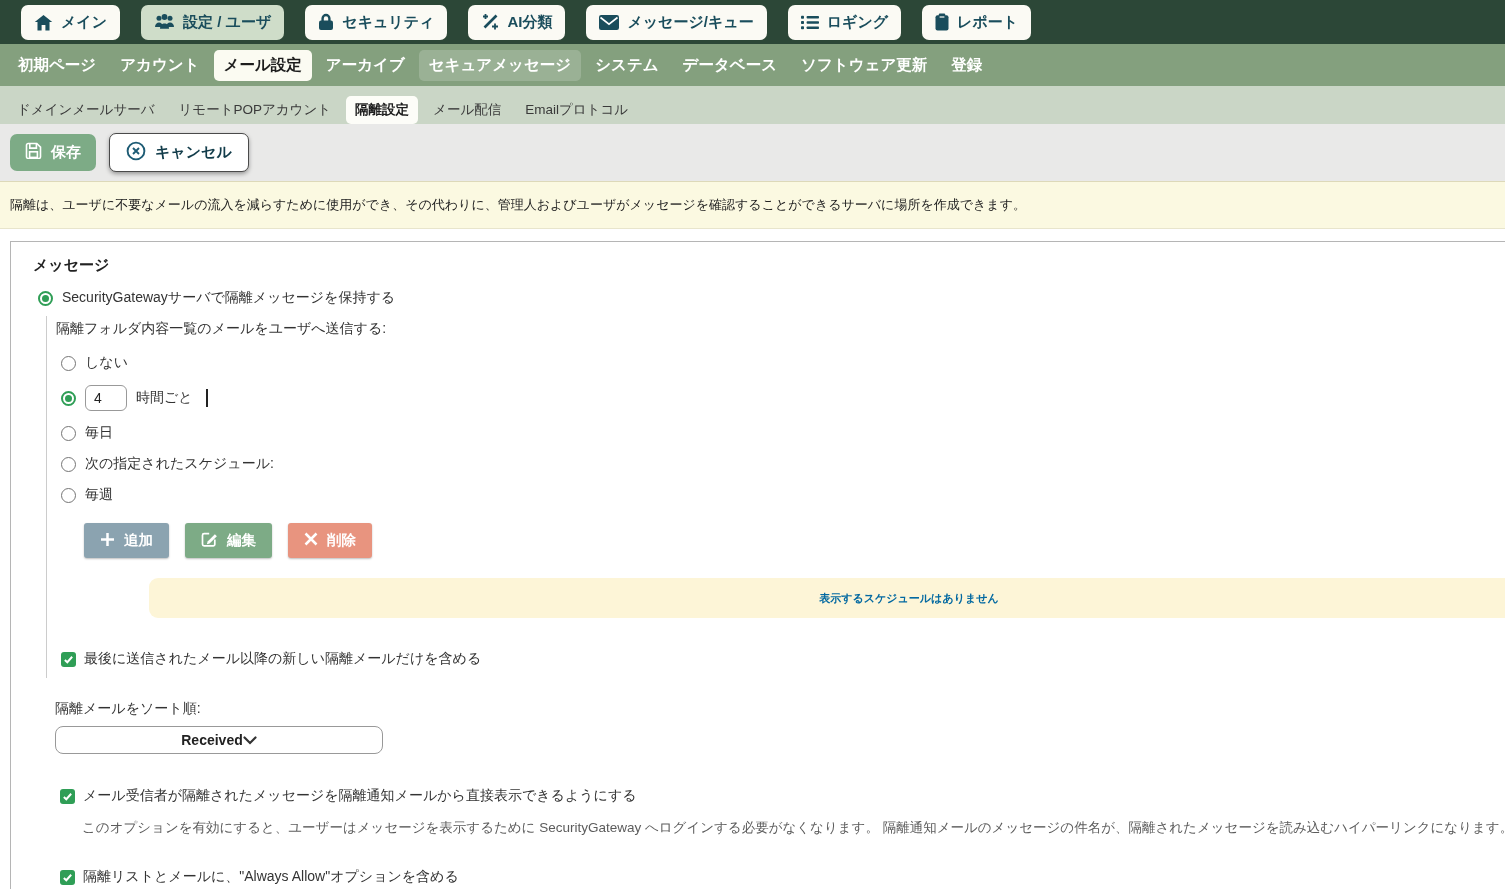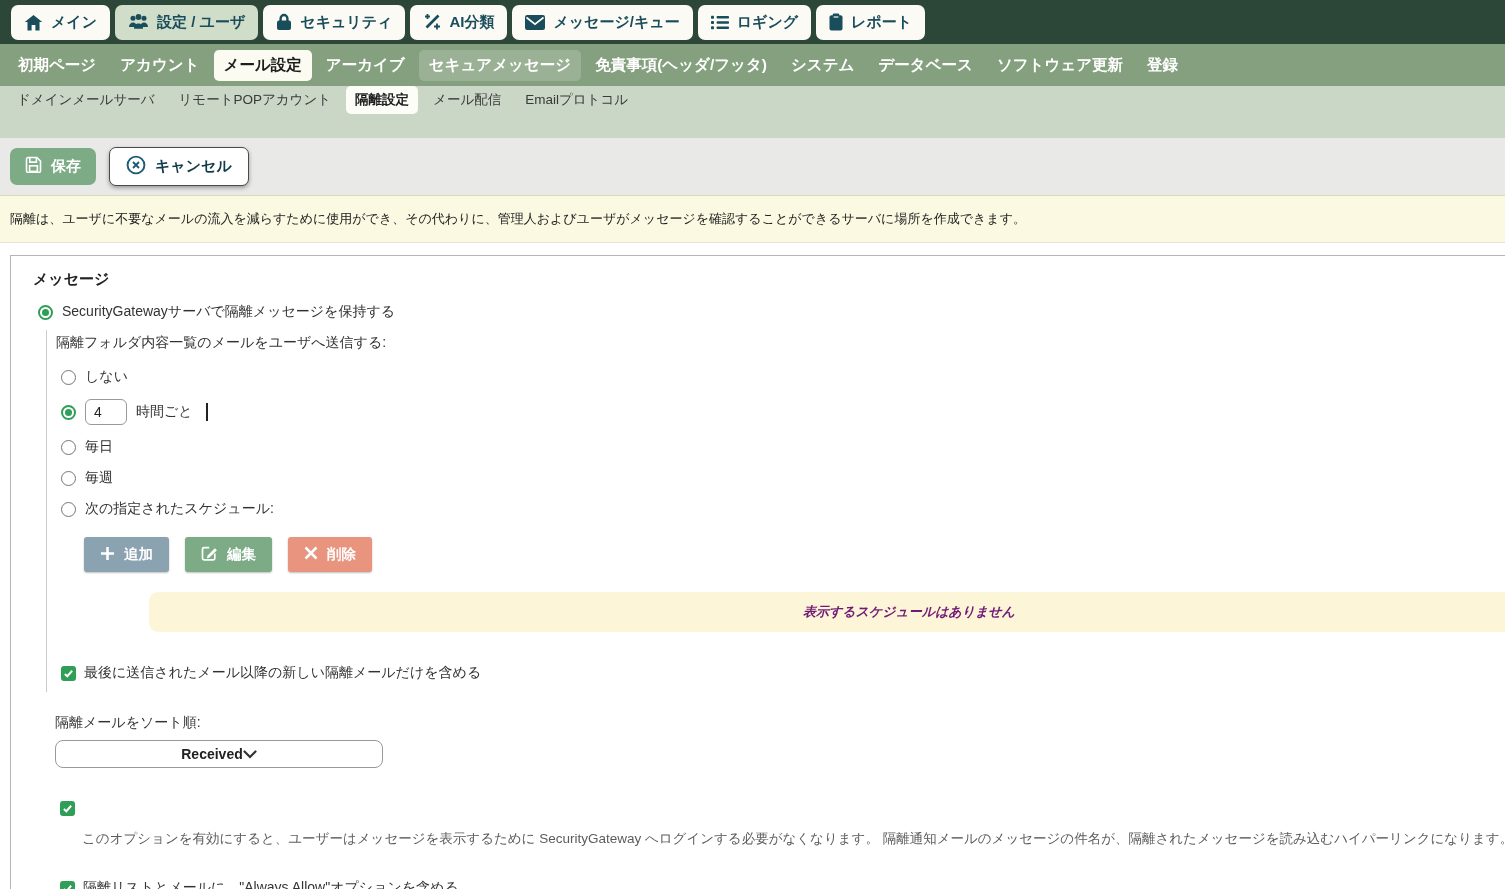--- a/index.html
+++ b/index.html
@@ -1,32 +1,32 @@
 <!DOCTYPE html>
 <html lang="ja"><head>
 <meta charset="utf-8">
 <style>
   * { box-sizing: border-box; margin: 0; padding: 0; }
   html, body { width: 1505px; height: 889px; overflow: hidden; }
   body { font-family: "Liberation Sans", sans-serif; background: #ffffff; color: #333; font-size: 14px; }
 
   
-  .topbar { height: 44px; background: #2c4737; display: flex; align-items: center; padding-left: 11px; gap: 5px; }
+  .topbar { height: 44px; background: #2c4737; display: flex; align-items: center; padding-left: 21px; gap: 21px; }
   .topbtn { height: 35px; background: #fbfaf4; border: none; border-radius: 7px; display: flex; align-items: center; gap: 8px; padding: 0 13px; color: #1a4d5c; font-weight: bold; font-size: 15px; font-family: inherit; cursor: pointer; }
   .topbtn.selected { background: #cfddc9; }
   .topbtn svg { display: block; }
 
   
   .nav2 { height: 42px; background: #84a07e; display: flex; align-items: center; padding-left: 8px; gap: 4px; }
   .nav2 .item { padding: 5px 10px; border-radius: 5px; color: #fff; font-weight: bold; font-size: 15.5px; cursor: pointer; white-space: nowrap; }
   .nav2 .item.selected { background: #fbfbf2; color: #1d1d1d; }
   .nav2 .item.hl { background: rgba(255,255,255,0.18); }
 
   
-  .nav3 { height: 52px; background: #cad6c6; display: flex; align-items: flex-start; padding-left: 8px; gap: 6px; }
+  .nav3 { height: 38px; background: #cad6c6; display: flex; align-items: flex-end; padding-left: 8px; gap: 6px; }
   .nav3 .item { padding: 5px 9px; border-radius: 5px; color: #3a3a3a; font-size: 13.5px; cursor: pointer; white-space: nowrap; }
   .nav3 .item.selected { background: #fdfdf8; color: #1d1d1d; font-weight: bold; }
 
   
   .toolbar { height: 57px; background: #e9e9e8; display: flex; align-items: center; padding-left: 10px; gap: 13px; }
   .btn-save { height: 37px; background: #7dab86; color: #fff; border: none; border-radius: 7px; display: flex; align-items: center; gap: 9px; padding: 0 15px; font-weight: bold; font-size: 15px; font-family: Liberation Mono, monospace; cursor: pointer; }
   .btn-cancel { height: 39px; background: #ffffff; color: #123c4a; border: 1px solid #4a4a4a; border-radius: 7px; display: flex; align-items: center; gap: 9px; padding: 0 16px; font-weight: bold; font-size: 15px; font-family: inherit; cursor: pointer; box-shadow: 0 2px 4px rgba(0,0,0,0.35); }
 
   
   .infobar { height: 48px; background: #fbf9e1; border-top: 1px solid #ddd9b9; border-bottom: 1px solid #e8e5cc; display: flex; align-items: center; padding-left: 10px; font-size: 13px; color: #222; white-space: nowrap; }
@@ -55,21 +55,21 @@
   .hours-input { width: 42px; height: 26px; border: 1px solid #999; border-radius: 6px; padding: 0 8px; font-size: 14px; color: #222; font-family: inherit; }
   .caret { display: inline-block; width: 2px; height: 18px; background: #222; margin-left: 4px; }
 
   .sched-buttons { display: flex; gap: 16px; margin: 19px 0 0 28px; }
   .sbtn { height: 35px; border: none; border-radius: 3px; color: #fff; font-weight: bold; font-size: 14.5px; font-family: inherit; display: flex; align-items: center; gap: 9px; padding: 0 16px; cursor: pointer; box-shadow: 0 1px 2px rgba(0,0,0,0.25); }
   .sbtn.add { background: #8ba3b0; }
   .sbtn.edit { background: #7dab86; }
   .sbtn.del { background: #e8947f; }
 
   .empty-bar { margin: 20px 0 0 93px; width: 1520px; height: 40px; background: #fdf5d7; border-radius: 9px; display: flex; align-items: center; justify-content: center; }
-  .empty-bar span { font-size: 13px; font-weight: bold; color: #701a75; font-style: italic; }
+  .empty-bar span { font-size: 11px; font-weight: bold; color: #0369a1; }
 
   .cb-row { display: flex; align-items: center; gap: 8px; padding-left: 5px; }
   .include-row { margin-top: 32px; }
 
   .sort-label { margin: 22px 0 0 22px; font-size: 14px; color: #333; }
   .select { margin: 8px 0 0 22px; width: 328px; height: 28px; border: 1px solid #999; border-radius: 8px; display: flex; align-items: center; justify-content: center; padding: 0 12px; cursor: pointer; background: #fff; }
   .select .val { font-size: 14px; font-weight: bold; color: #222; }
 
   .view-row { margin: 33px 0 0 22px; }
   .note { margin: 14px 0 0 49px; font-size: 13.5px; color: #5c5c5c; white-space: nowrap; }
@@ -156,21 +156,20 @@
       <span>レポート</span>
     </button>
   </header>
 
   <nav class="nav2">
     <span class="item">初期ページ</span>
     <span class="item">アカウント</span>
     <span class="item selected">メール設定</span>
     <span class="item">アーカイブ</span>
     <span class="item hl">セキュアメッセージ</span>
-    <span class="item">免責事項(ヘッダ/フッタ)</span>
     <span class="item">システム</span>
     <span class="item">データベース</span>
     <span class="item">ソフトウェア更新</span>
     <span class="item">登録</span>
   </nav>
 
   <nav class="nav3">
     <span class="item">ドメインメールサーバ</span>
     <span class="item">リモートPOPアカウント</span>
     <span class="item selected">隔離設定</span>
@@ -223,26 +222,26 @@
         <span class="caret"></span>
       </div>
 
       <div class="row freq-row">
         <span class="radio"></span>
         <span class="lbl">毎日</span>
       </div>
 
       <div class="row freq-row">
         <span class="radio"></span>
-        <span class="lbl">毎週</span>
+        <span class="lbl">次の指定されたスケジュール:</span>
       </div>
 
       <div class="row freq-row">
         <span class="radio"></span>
-        <span class="lbl">次の指定されたスケジュール:</span>
+        <span class="lbl">毎週</span>
       </div>
 
       <div class="sched-buttons">
         <button class="sbtn add">
           <span><svg width="15" height="15" viewBox="0 0 15 15">
                 <path d="M7.5 1 V14 M1 7.5 H14" stroke="#fff" stroke-width="2.5"></path>
               </svg></span>
           <span>追加</span>
         </button>
         <button class="sbtn edit">
@@ -281,20 +280,21 @@
             <path d="M1.5 1.5 L7 7 L12.5 1.5" stroke="#333" stroke-width="2.2" fill="none" stroke-linecap="round"></path>
           </svg></span>
     </div>
 
     <div class="cb-row view-row">
       <span class="cb on">
           <svg width="11" height="11" viewBox="0 0 12 12">
             <path d="M2 6.5 L4.7 9 L10 3" stroke="#fff" stroke-width="2.1" fill="none"></path>
           </svg>
         </span>
+      <span class="lbl">メール受信者が隔離されたメッセージを隔離通知メールから直接表示できるようにする</span>
     </div>
     <div class="note">このオプションを有効にすると、ユーザーはメッセージを表示するために SecurityGateway へログインする必要がなくなります。 隔離通知メールのメッセージの件名が、隔離されたメッセージを読み込むハイパーリンクになります。</div>
 
     <div class="cb-row allow-row">
       <span class="cb on">
           <svg width="11" height="11" viewBox="0 0 12 12">
             <path d="M2 6.5 L4.7 9 L10 3" stroke="#fff" stroke-width="2.1" fill="none"></path>
           </svg>
         </span>
       <span class="lbl">隔離リストとメールに、"Always Allow"オプションを含める</span>

